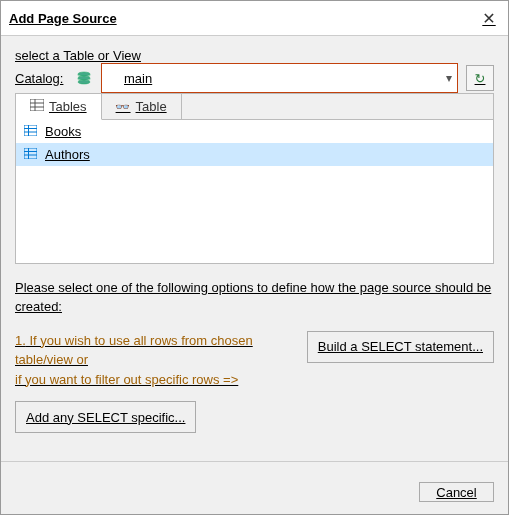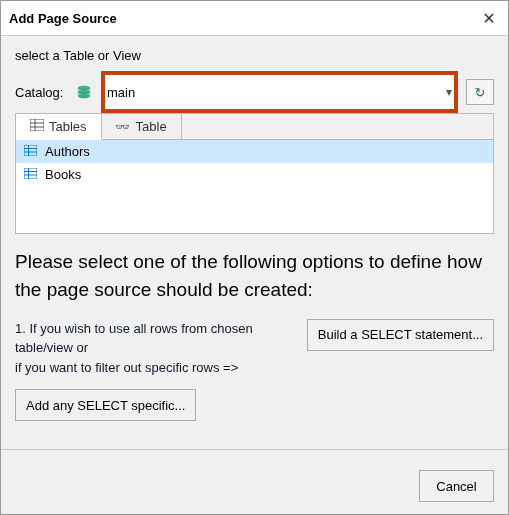--- a/index.html
+++ b/index.html
@@ -19,20 +19,21 @@
     }
 
     .dialog {
       width: 509px;
       min-height: 515px;
       background: #f0f0f0;
       border: 1px solid #999;
       box-shadow: 2px 2px 8px rgba(0,0,0,0.3);
       display: flex;
       flex-direction: column;
+      text-decoration: underline;
     }
 
     .title-bar {
       background: #fff;
       padding: 6px 8px;
       display: flex;
       align-items: center;
       justify-content: space-between;
       border-bottom: 1px solid #ccc;
     }
@@ -58,21 +59,20 @@
 
     .dialog-body {
       padding: 12px 14px;
       flex: 1;
       display: flex;
       flex-direction: column;
     }
 
     .section-label {
       color: #000;
-      margin-bottom: 8px;
       font-size: 13px;
     }
 
     .catalog-row {
       display: flex;
       align-items: center;
       gap: 8px;
     }
 
     .catalog-label {
@@ -84,24 +84,24 @@
     .db-icon {
       width: 18px;
       height: 18px;
       display: inline-flex;
       align-items: center;
       justify-content: center;
     }
 
     .catalog-select {
       flex: 1;
-      height: 42px;
-      border: 4px solid #c2410c;
+      height: 30px;
+      border: 1px solid #c2410c;
       background: white;
-      padding: 2px 2px;
+      padding: 2px 22px;
       font-size: 13px;
       appearance: none;
       -webkit-appearance: none;
       padding-right: 24px;
       background-image: none;
       cursor: pointer;
     }
 
     .select-wrapper {
       flex: 1;
@@ -189,42 +189,42 @@
       background: #cce8ff;
     }
 
     .table-row-icon {
       color: #0078d4;
       font-size: 12px;
     }
 
     .instructions {
       color: #000;
-      font-size: 19px;
+      font-size: 13px;
       margin-bottom: 14px;
       line-height: 1.5;
     }
 
     .options-section {
       display: flex;
       flex-direction: column;
       gap: 12px;
       margin-bottom: 16px;
     }
 
     .option-row {
       display: flex;
       align-items: flex-start;
       gap: 10px;
     }
 
     .option-text {
       flex: 1;
       font-size: 13px;
-      color: #0f172a;
+      color: #a16207;
       line-height: 1.5;
     }
 
     .option-btn {
       min-width: 160px;
       height: 32px;
       border: 1px solid #aaa;
       background: #f0f0f0;
       cursor: pointer;
       font-size: 13px;
@@ -239,21 +239,21 @@
     }
 
     .footer {
       display: flex;
       justify-content: flex-end;
       padding: 8px 14px 12px;
     }
 
     .cancel-btn {
       min-width: 75px;
-      height: 32px;
+      height: 20px;
       border: 1px solid #aaa;
       background: #f0f0f0;
       cursor: pointer;
       font-size: 13px;
     }
   </style>
 </head>
 <body>
 
 <div class="dialog">
@@ -301,42 +301,42 @@
             </svg>
           </span>
           <span>Tables</span>
         </div>
         <div class="tab">
           <span class="tab-icon">👓</span>
           <span>Table</span>
         </div>
       </div>
       <div class="table-list">
+        <div class="table-row">
+          <span class="table-row-icon">
+            <svg width="13" height="11" viewBox="0 0 13 11">
+              <rect x="0" y="0" width="13" height="11" fill="none" stroke="#0078d4" stroke-width="1"></rect>
+              <line x1="0" y1="3.5" x2="13" y2="3.5" stroke="#0078d4" stroke-width="1"></line>
+              <line x1="0" y1="7" x2="13" y2="7" stroke="#0078d4" stroke-width="1"></line>
+              <line x1="4.5" y1="0" x2="4.5" y2="11" stroke="#0078d4" stroke-width="1"></line>
+            </svg>
+          </span>
+          <span>Books</span>
+        </div>
         <div class="table-row selected">
           <span class="table-row-icon">
             <svg width="13" height="11" viewBox="0 0 13 11">
               <rect x="0" y="0" width="13" height="11" fill="none" stroke="#0078d4" stroke-width="1"></rect>
               <line x1="0" y1="3.5" x2="13" y2="3.5" stroke="#0078d4" stroke-width="1"></line>
               <line x1="0" y1="7" x2="13" y2="7" stroke="#0078d4" stroke-width="1"></line>
               <line x1="4.5" y1="0" x2="4.5" y2="11" stroke="#0078d4" stroke-width="1"></line>
             </svg>
           </span>
           <span>Authors</span>
         </div>
-        <div class="table-row">
-          <span class="table-row-icon">
-            <svg width="13" height="11" viewBox="0 0 13 11">
-              <rect x="0" y="0" width="13" height="11" fill="none" stroke="#0078d4" stroke-width="1"></rect>
-              <line x1="0" y1="3.5" x2="13" y2="3.5" stroke="#0078d4" stroke-width="1"></line>
-              <line x1="0" y1="7" x2="13" y2="7" stroke="#0078d4" stroke-width="1"></line>
-              <line x1="4.5" y1="0" x2="4.5" y2="11" stroke="#0078d4" stroke-width="1"></line>
-            </svg>
-          </span>
-          <span>Books</span>
-        </div>
       </div>
     </div>
 
     <div class="instructions">Please select one of the following options to define how the page source should be created:</div>
 
     <div class="options-section">
 
       <div class="option-row">
         <div class="option-text">
           <span>1.</span>

